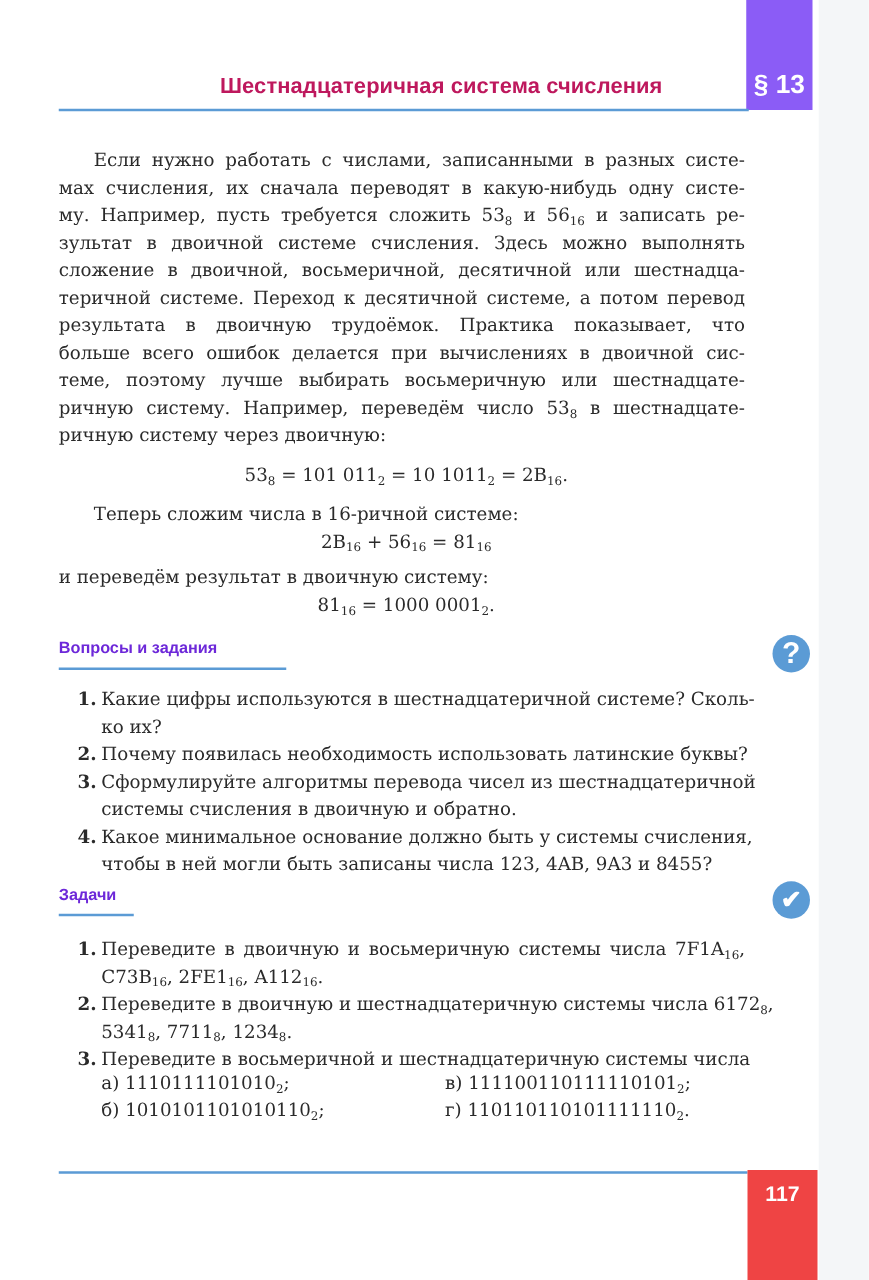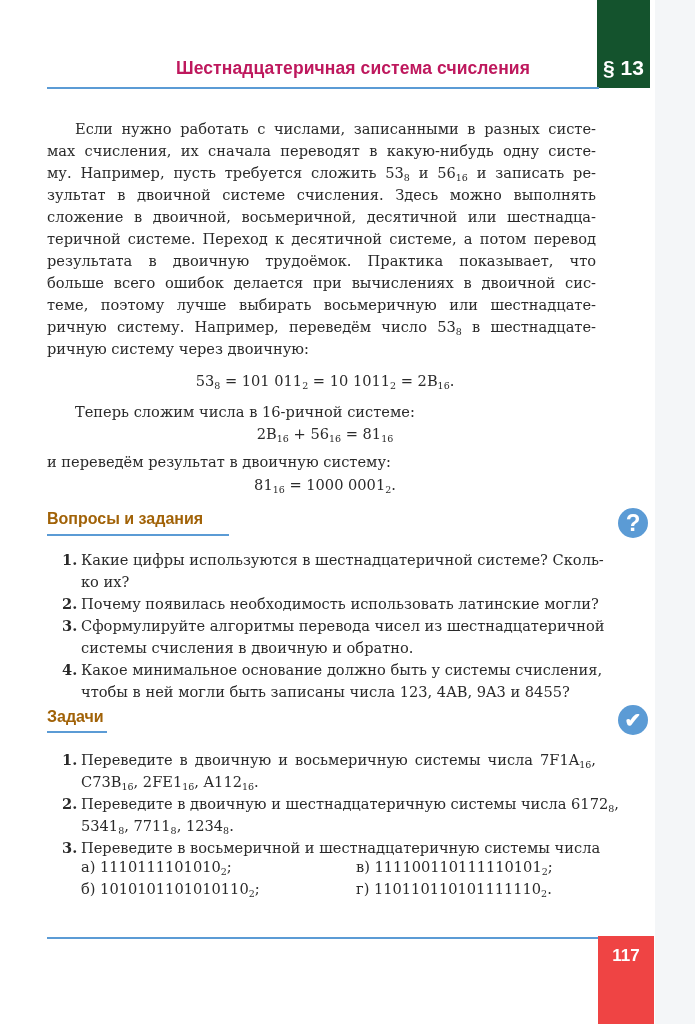--- a/index.html
+++ b/index.html
@@ -13,21 +13,21 @@
     position: absolute; left: 655px; top: 0; width: 40px; height: 1024px;
     background: #f4f6f8;
   }
   .header-title {
     position: absolute; left: 176px; top: 58px;
     font-family: "Liberation Sans", sans-serif; font-weight: bold;
     font-size: 17.5px; color: #be185d; letter-spacing: 0.1px;
   }
   .section-tab {
     position: absolute; left: 597px; top: 0; width: 53px; height: 88px;
-    background: #14532d;
+    background: #8b5cf6;
   }
   .section-tab span {
     position: absolute; left: 0; right: 0; bottom: 8px; text-align: center;
     font-family: "Liberation Sans", sans-serif; font-weight: bold;
     font-size: 21px; color: #ffffff;
   }
   .header-rule {
     position: absolute; left: 47px; top: 87px; width: 552px; height: 2px;
     background: #5b9bd5;
   }
@@ -39,21 +39,21 @@
   .line.last { text-align-last: left; }
   .line.indent { left: 75px; width: 521px; }
   .formula {
     position: absolute; left: 0; width: 650px; text-align: center;
     font-size: 14.6px; white-space: nowrap;
   }
   sub { font-size: 9.5px; vertical-align: -3px; line-height: 0; }
   .sec-head {
     position: absolute; left: 47px;
     font-family: "Liberation Sans", sans-serif; font-weight: bold;
-    font-size: 16px; color: #a16207;
+    font-size: 13px; color: #6d28d9;
   }
   .sec-underline { position: absolute; left: 47px; height: 2px; background: #5b9bd5; }
   .badge {
     position: absolute; left: 618px; width: 30px; height: 30px; border-radius: 50%;
     background: #5b9bd5; color: #fff; text-align: center;
     font-family: "Liberation Sans", sans-serif; font-weight: bold;
   }
   .badge.q { top: 508px; font-size: 24px; line-height: 30px; }
   .badge.c { top: 705px; font-size: 20px; line-height: 30px; }
   .item { position: absolute; left: 62px; width: 534px; font-size: 14.6px; line-height: 20px; white-space: nowrap; }
@@ -105,21 +105,21 @@
 <div class="formula" style="top:425px">2B<sub>16</sub> + 56<sub>16</sub> = 81<sub>16</sub></div>
 <div class="line last" style="top:452px">и переведём результат в двоичную систему:</div>
 <div class="formula" style="top:476px">81<sub>16</sub> = 1000 0001<sub>2</sub>.</div>
 
 <div class="sec-head" style="top:510px">Вопросы и задания</div>
 <div class="sec-underline" style="top:534px; width:182px"></div>
 <div class="badge q">?</div>
 
 <div class="item j" style="top:550px"><span class="num">1.</span><span>Какие цифры используются в шестнадцатеричной системе? Сколь-</span></div>
 <div class="item cont" style="top:572px">ко их?</div>
-<div class="item" style="top:594px"><span class="num">2.</span><span>Почему появилась необходимость использовать латинские могли?</span></div>
+<div class="item" style="top:594px"><span class="num">2.</span><span>Почему появилась необходимость использовать латинские буквы?</span></div>
 <div class="item j" style="top:616px"><span class="num">3.</span><span>Сформулируйте алгоритмы перевода чисел из шестнадцатеричной</span></div>
 <div class="item cont" style="top:638px">системы счисления в двоичную и обратно.</div>
 <div class="item j" style="top:660px"><span class="num">4.</span><span>Какое минимальное основание должно быть у системы счисления,</span></div>
 <div class="item cont" style="top:682px">чтобы в ней могли быть записаны числа 123, 4AB, 9A3 и 8455?</div>
 
 <div class="sec-head" style="top:708px">Задачи</div>
 <div class="sec-underline" style="top:731px; width:60px"></div>
 <div class="badge c">✔</div>
 
 <div class="item j" style="top:750px"><span class="num">1.</span><span>Переведите в двоичную и восьмеричную системы числа 7F1A<sub>16</sub>,</span></div>

